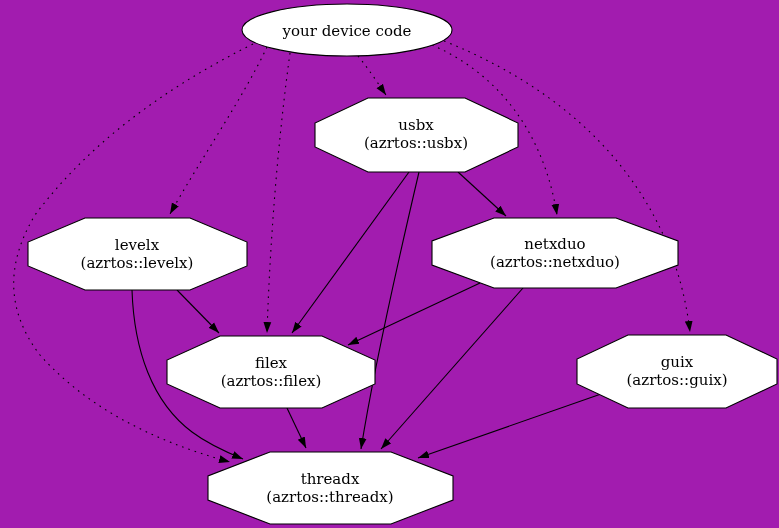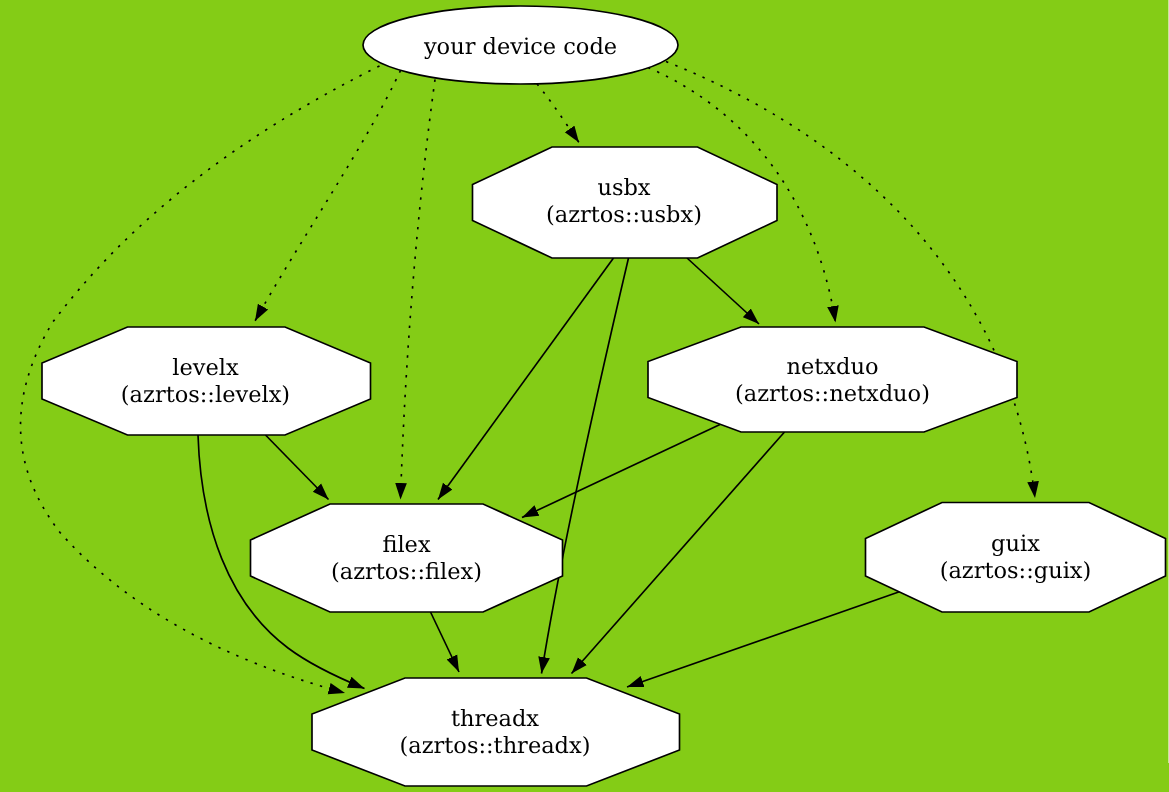--- a/index.html
+++ b/index.html
@@ -3,21 +3,21 @@
 <meta charset="utf-8">
 <style>
   html, body {
     margin: 0;
     padding: 0;
     background: #ffffff;
   }
   .canvas-wrap {
     width: 779px;
     height: 528px;
-    background: #84cc16;
+    background: #a21caf;
     position: relative;
   }
   svg {
     display: block;
   }
   .node-shape {
     fill: #ffffff;
     stroke: #000000;
     stroke-width: 1.1;
   }

